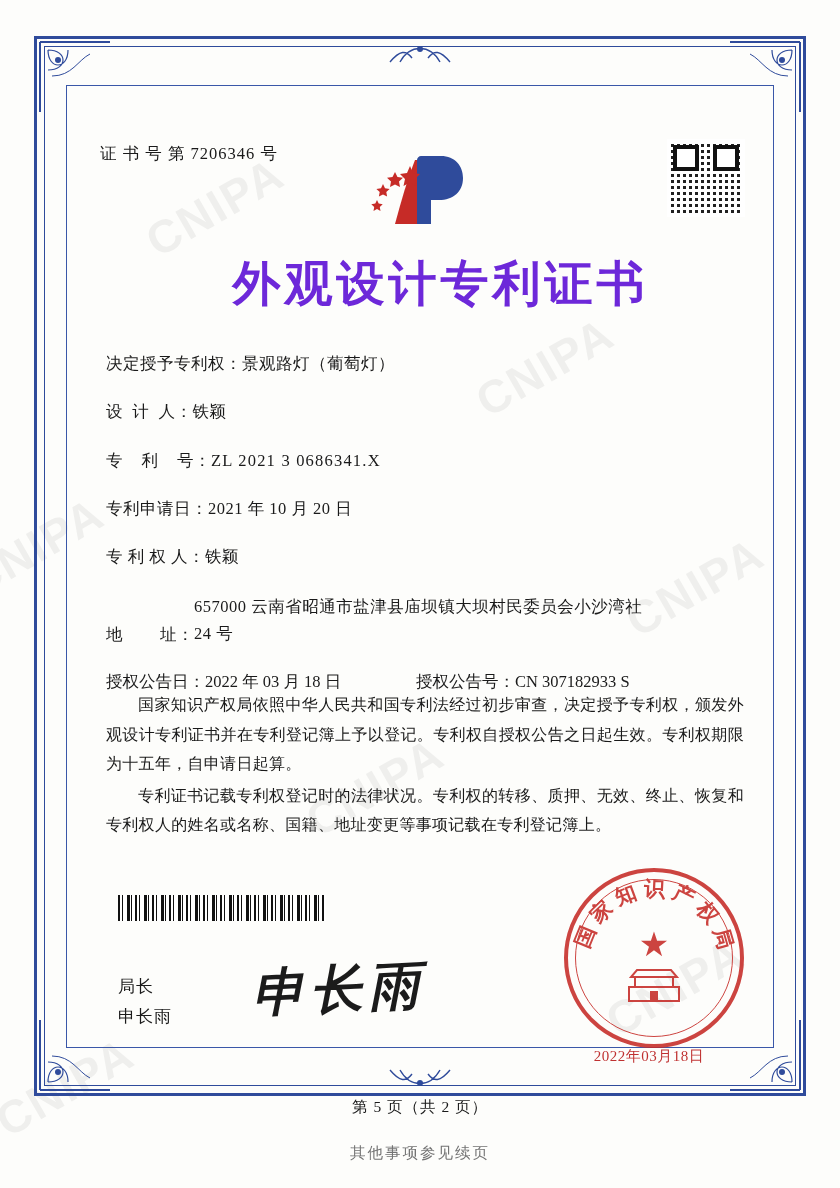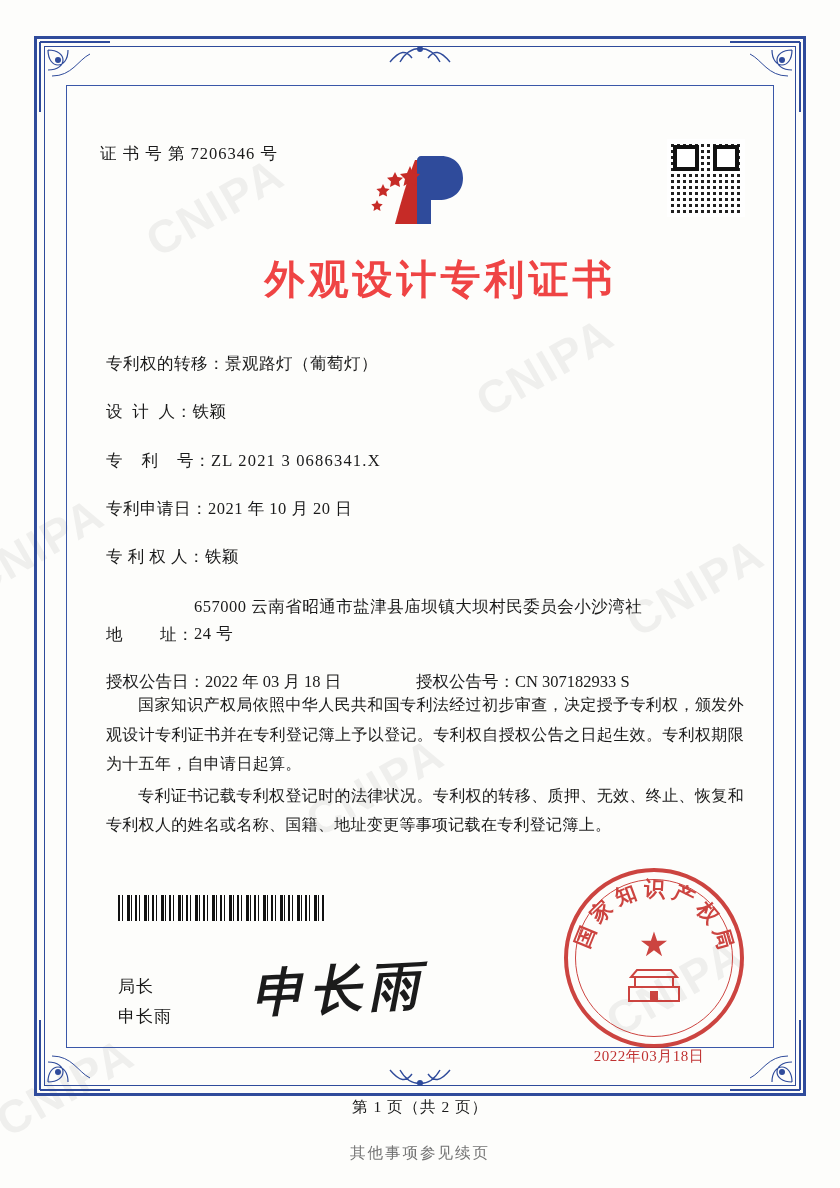--- a/index.html
+++ b/index.html
@@ -108,24 +108,24 @@
     transform: translateX(-50%);
     top: 146px;
     width: 130px; height: 86px;
   }
 
   .main-title {
     position: absolute;
     left: 0; right: 0;
     top: 252px;
     text-align: center;
-    font-size: 40px;
+    font-size: 48px;
     font-weight: bold;
     letter-spacing: 4px;
-    color: #ef4444;
+    color: #6d28d9;
     font-family: "Liberation Serif", "DejaVu Serif", serif;
     padding-left: 41px;
   }
 
   
   .fields {
     position: absolute;
     left: 106px; right: 96px;
     top: 352px;
   }
@@ -326,21 +326,21 @@
     <path d="M55 20 l3 7 7 1 -5 5 1.5 7 -6.5 -3.5 -6.5 3.5 1.5 -7 -5 -5 7 -1 z" fill="#c62b27"></path>
     <path d="M40 26 l2.5 5 5.5 .8 -4 3.8 1 5.4 -5 -2.6 -5 2.6 1 -5.4 -4 -3.8 5.5 -.8 z" fill="#c62b27"></path>
     <path d="M28 38 l2 4.2 4.6 .7 -3.3 3.2 .8 4.5 -4.1 -2.2 -4.1 2.2 .8 -4.5 -3.3 -3.2 4.6 -.7 z" fill="#c62b27"></path>
     <path d="M22 54 l1.7 3.6 4 .6 -2.9 2.8 .7 3.9 -3.5 -1.9 -3.5 1.9 .7 -3.9 -2.9 -2.8 4 -.6 z" fill="#c62b27"></path>
   </svg>
 
   <div class="main-title">外观设计专利证书</div>
 
   <div class="fields">
     <div class="row">
-      <span class="label">专利权的转移：</span>
+      <span class="label">决定授予专利权：</span>
       <span class="value">景观路灯（葡萄灯）</span>
     </div>
     <div class="row">
       <span class="label">设  计  人：</span>
       <span class="value">铁颖</span>
     </div>
     <div class="row">
       <span class="label">专    利    号：</span>
       <span class="value mono">ZL 2021 3 0686341.X</span>
     </div>
@@ -392,16 +392,16 @@
       <defs>
         <path id="arcpath" d="M 20 90 A 66 66 0 0 1 152 90" fill="none"></path>
       </defs>
       <text font-size="21" font-weight="bold" fill="#c62b27" font-family="'Liberation Serif', serif" letter-spacing="6">
         <textPath href="#arcpath" startOffset="6%">国家知识产权局</textPath>
       </text>
     </svg>
   </div>
   <div class="seal-date">2022年03月18日</div>
 
-  <div class="page-num">第 1 页（共 2 页）</div>
+  <div class="page-num">第 5 页（共 2 页）</div>
   <div class="footer-note">其他事项参见续页</div>
 
 </div>
 
 </body></html>

